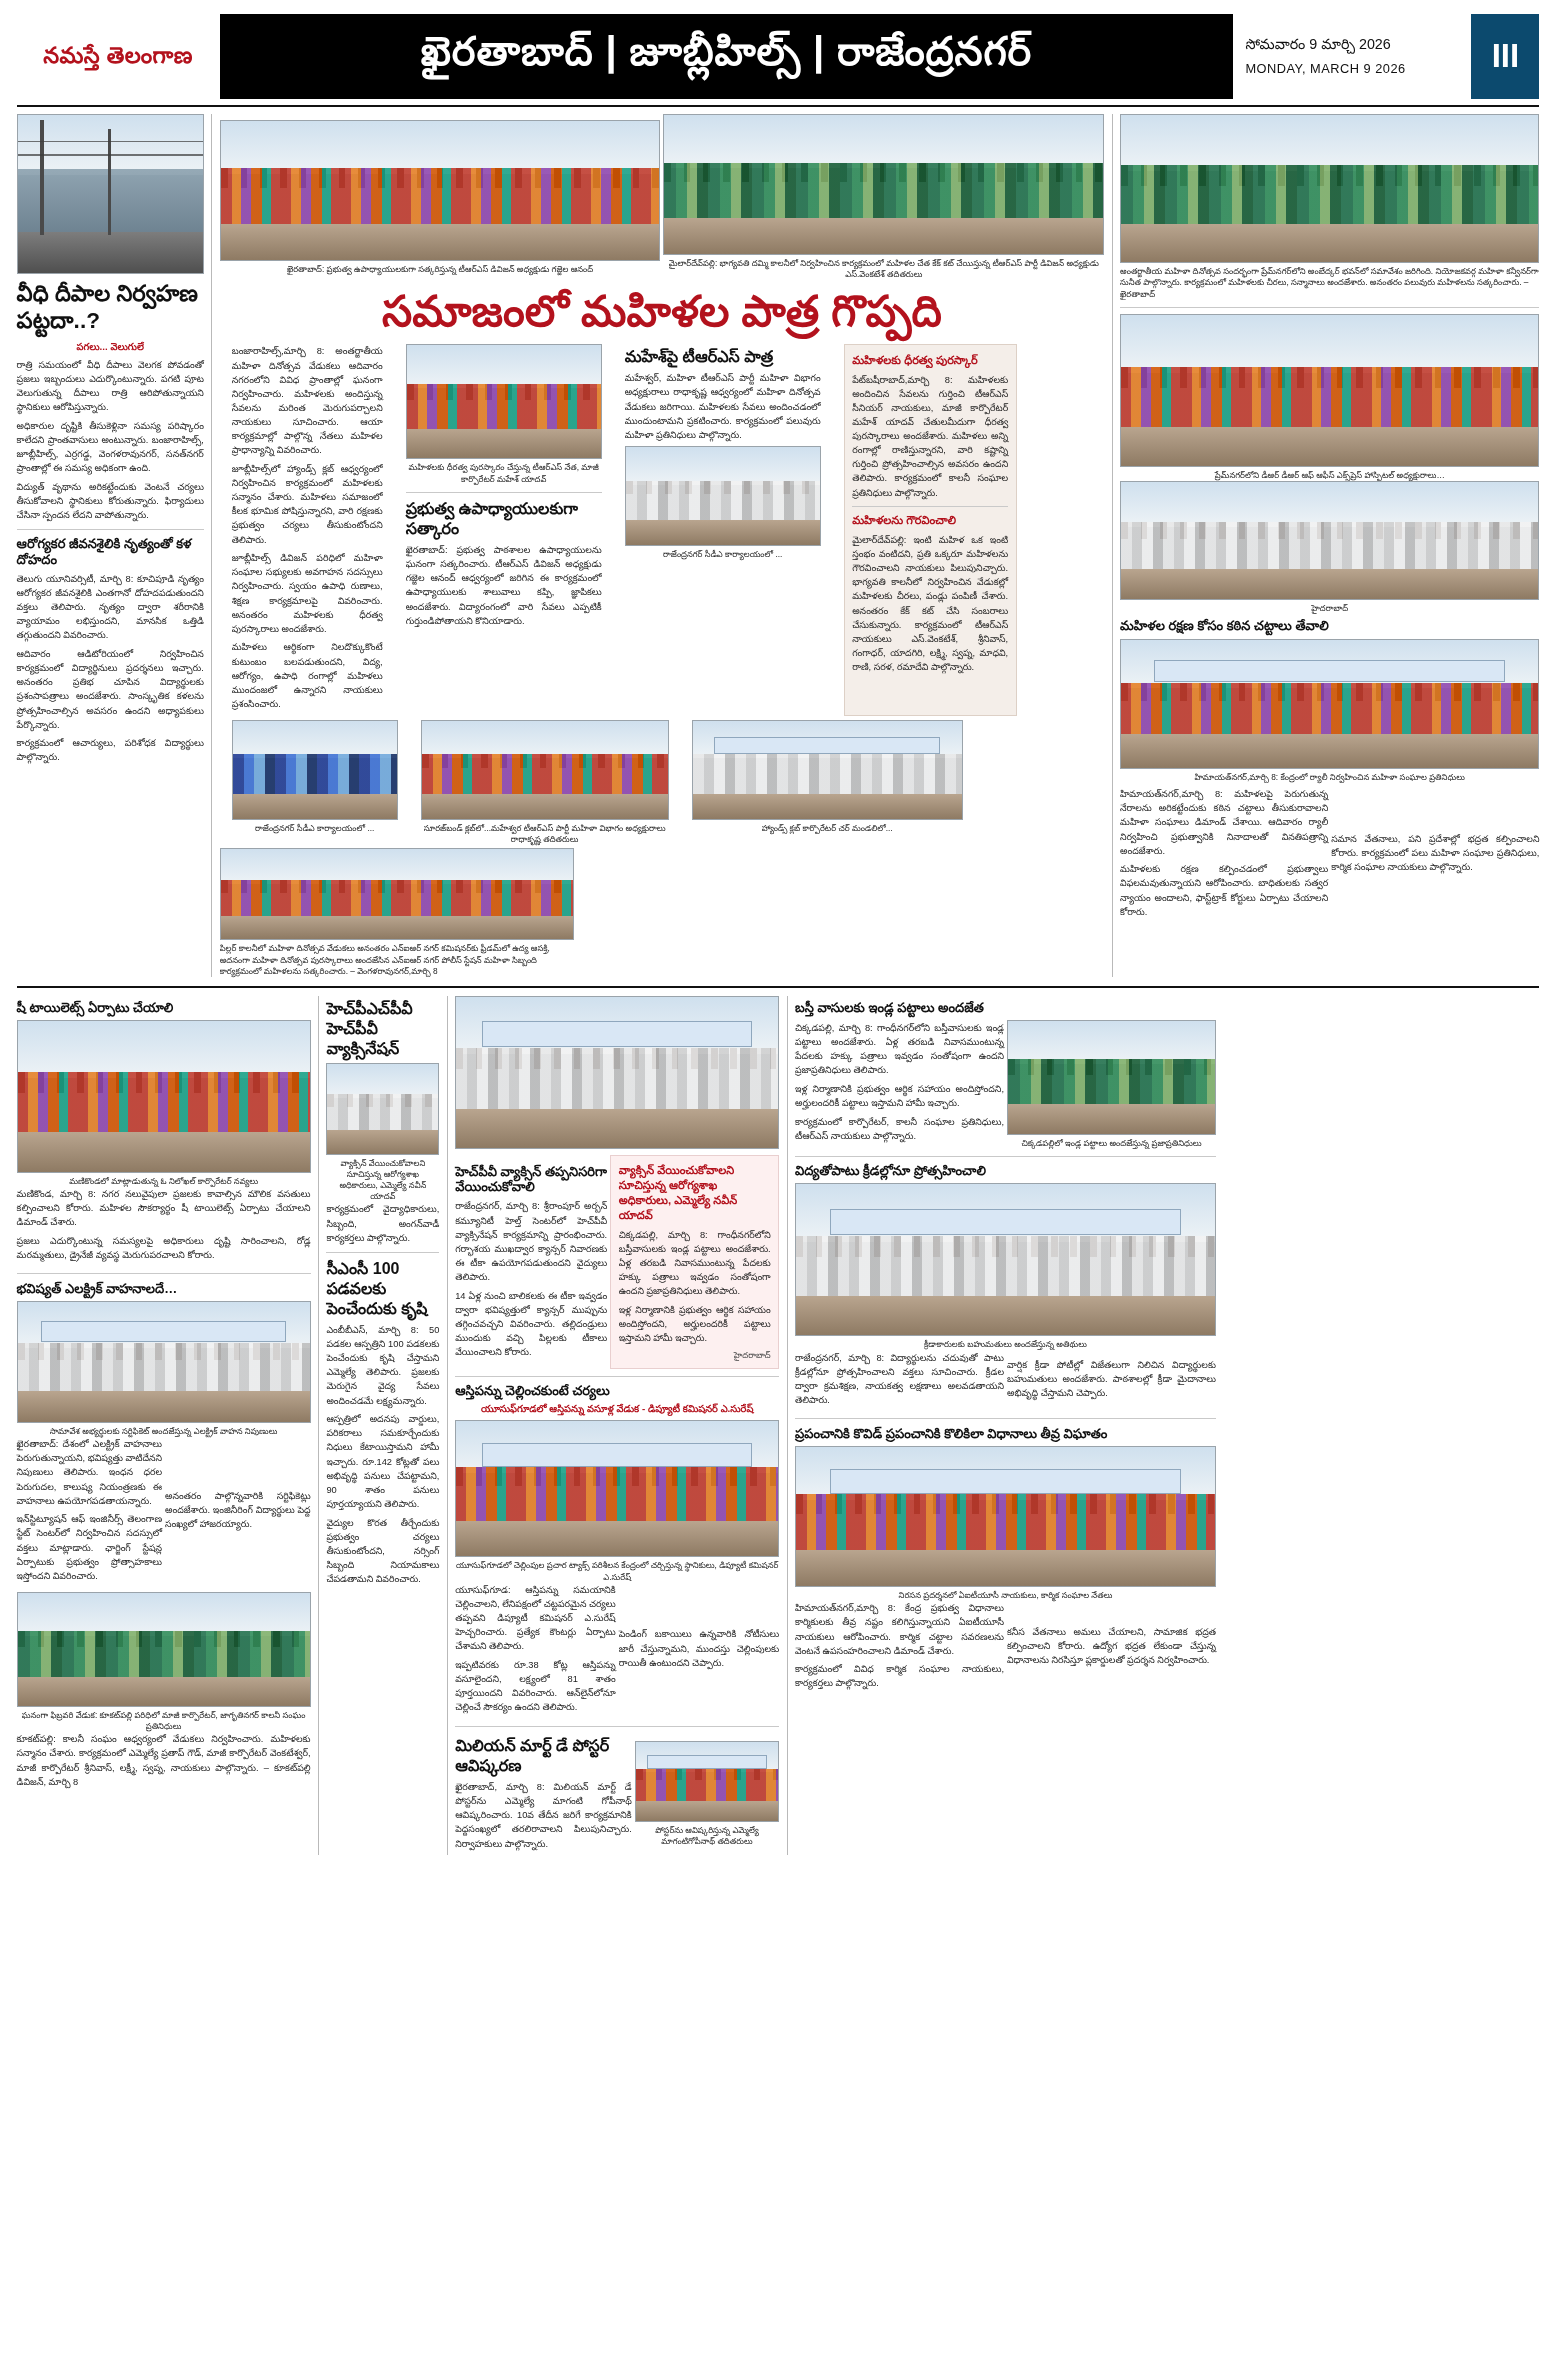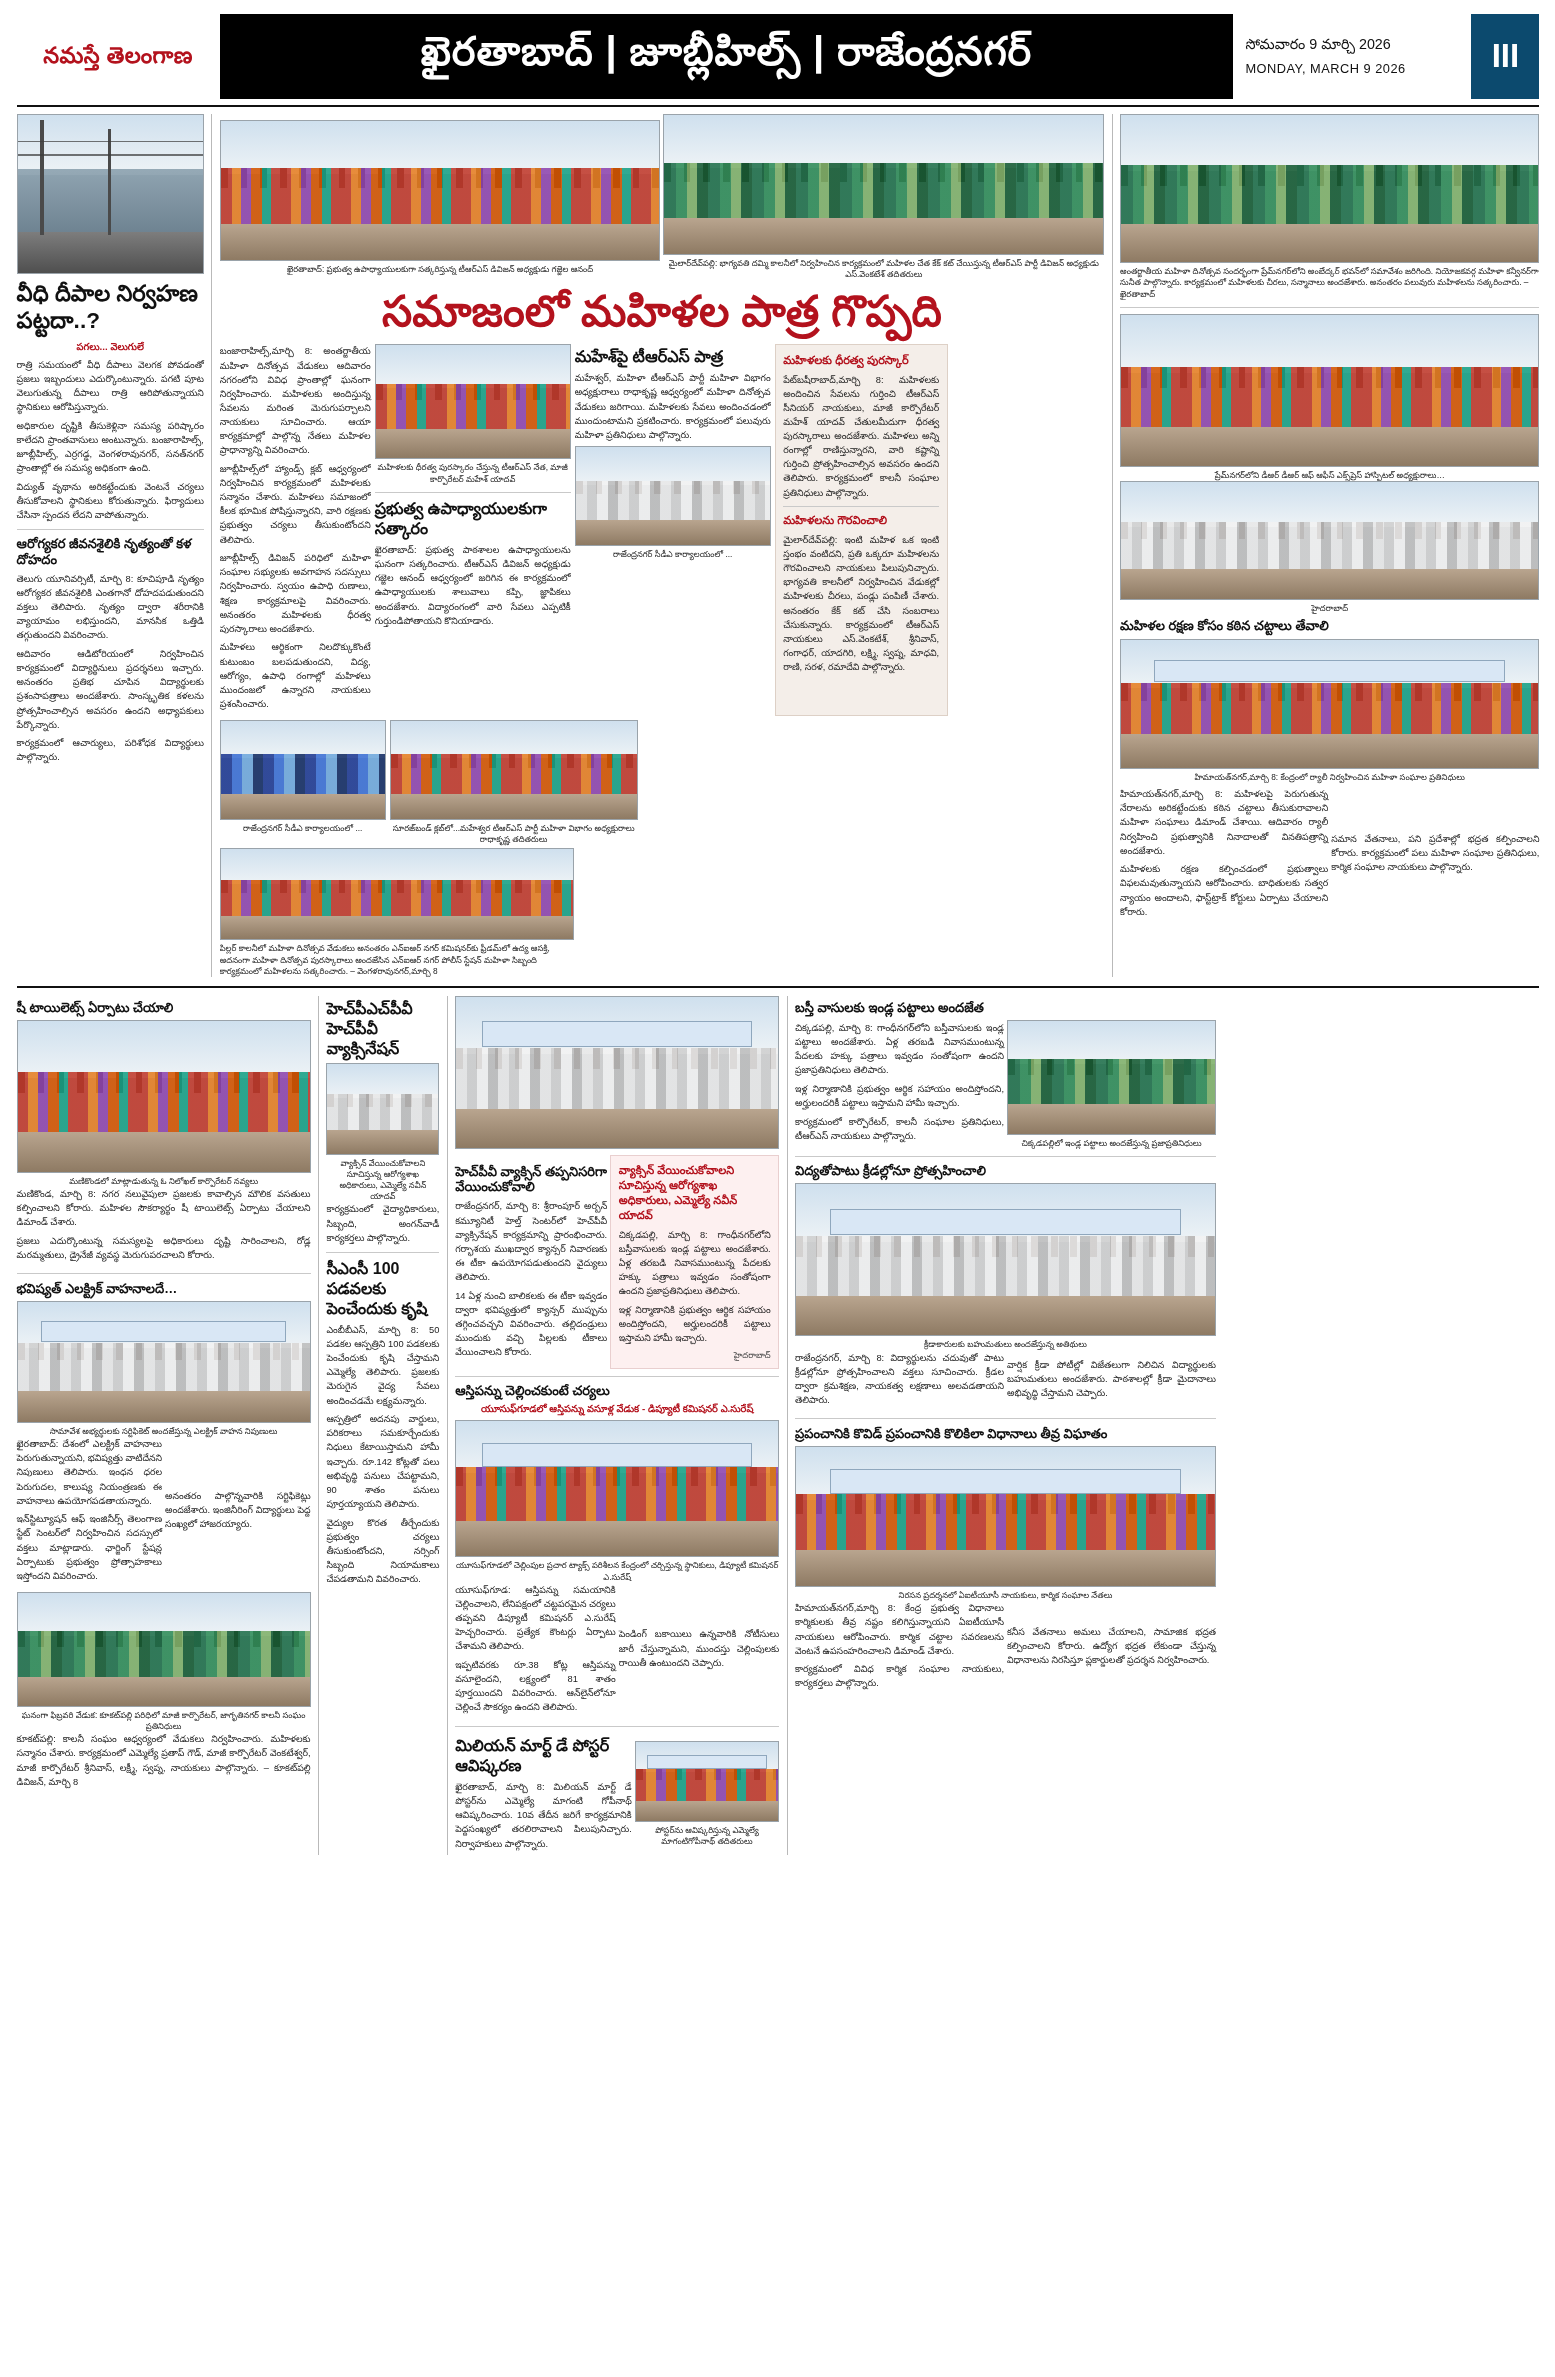--- a/index.html
+++ b/index.html
@@ -61,21 +61,21 @@
   .photo .banner{position:absolute;left:8%;right:8%;top:16%;height:16%;background:#d9e7f5;border:0.8px solid #8fa7bd;}
 
   .imgbox{margin-bottom:6px;}
 
   
   .tint{background:#f4eee9;border:0.8px solid #ddd0c6;padding:6px 7.5px;box-sizing:border-box;}
   .tint.pink{background:#fdf0f0;border-color:#e9cfcf;}
   .hr-lt{height:0.8px;background:#c9c9c9;margin:6.8px 0;}
 
   .two{display:flex;gap:3px;align-items:center;}
-  .three{display:flex;gap:4px;}
+  .three{display:flex;gap:23px;margin-left:12px;}
   .flex1{flex:1;min-width:0;}
 
   .bot{margin:7.5px 16.6px 0 16.6px;display:flex;gap:7.5px;}
   .kicker{font-size:9.8px;font-weight:bold;color:#b3121d;text-align:center;margin:1.5px 0 3px;}
 </style>
 </head>
 <body>
 
 <div class="page">
 
@@ -212,20 +212,29 @@
         </div>
         <div style="width:248px">
           <div class="photo" style="height:98px">
             <div class="ph-sky"></div>
               <div class="ph-heads"></div>
               <div class="ph-crowd"></div>
               <div class="ph-floor"></div>
           </div>
           <div class="cap te">సూరజ్‌బండ్ క్లబ్‌లో...మహేశ్వర టీఆర్ఎస్ పార్టీ మహిళా విభాగం అధ్యక్షురాలు రాధాకృష్ణ తదితరులు</div>
         </div>
+        <div style="width:271px">
+          <div class="photo white" style="height:98px">
+            <div class="ph-sky"></div>
+              <div class="banner"></div>
+              <div class="ph-crowd"></div>
+              <div class="ph-floor"></div>
+          </div>
+          <div class="cap te">హ్యాండ్స్ క్లబ్ కార్పొరేటర్ చర్ మండలిలో...</div>
+        </div>
       </div>
 
       <div class="two" style="margin-top:3px">
         <div style="width:354px">
           <div class="photo" style="height:90px">
             <div class="ph-sky"></div>
               <div class="ph-heads"></div>
               <div class="ph-crowd blue"></div>
               <div class="ph-floor"></div>
           </div>

